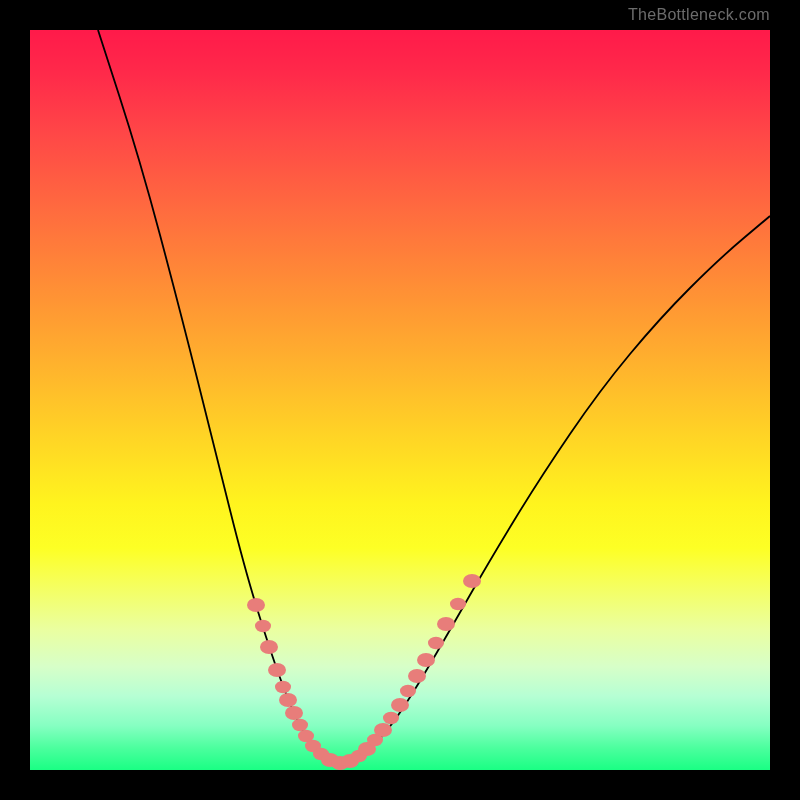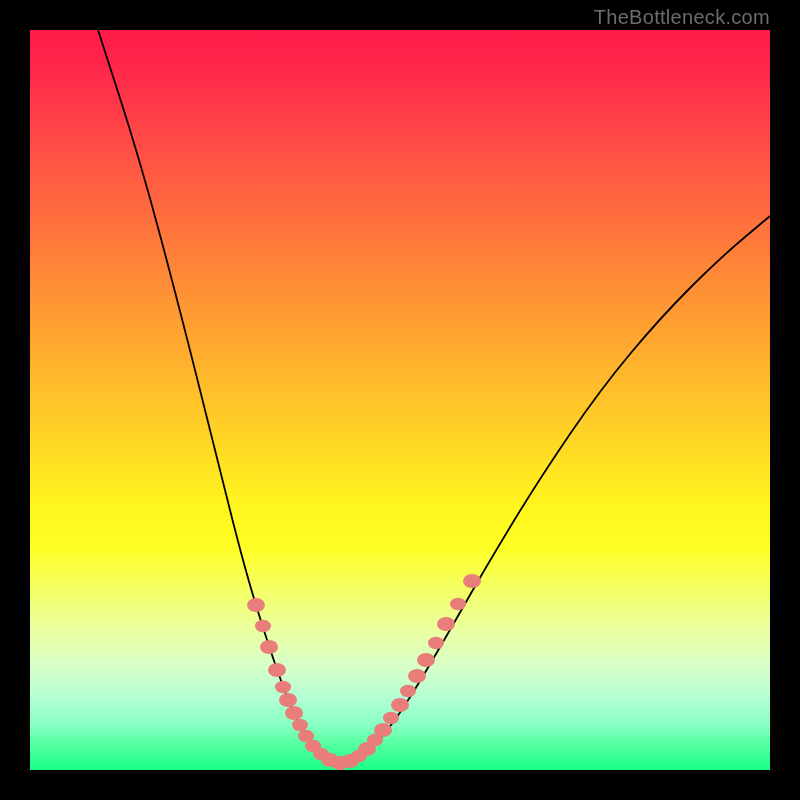--- a/index.html
+++ b/index.html
@@ -35,21 +35,21 @@
       #86ffc2 94%,
       #4cff9e 97%,
       #1aff84 100%
     );
   }
   .watermark {
     position: absolute;
     top: 6px;
     right: 30px;
     color: #6c6c6c;
-    font-size: 20px;
+    font-size: 16px;
     font-weight: 500;
     letter-spacing: 0.3px;
   }
   svg.curve {
     position: absolute;
     left: 0;
     top: 0;
     width: 740px;
     height: 740px;
   }

